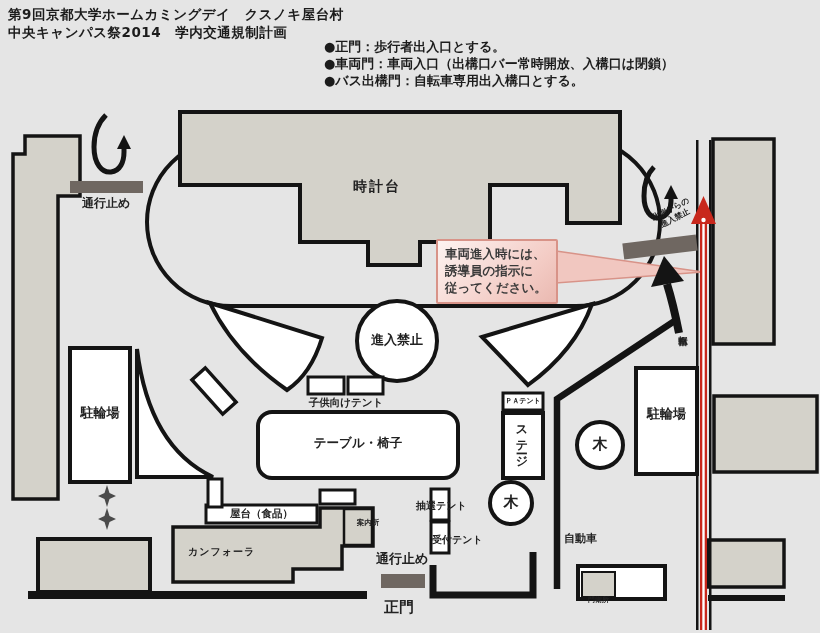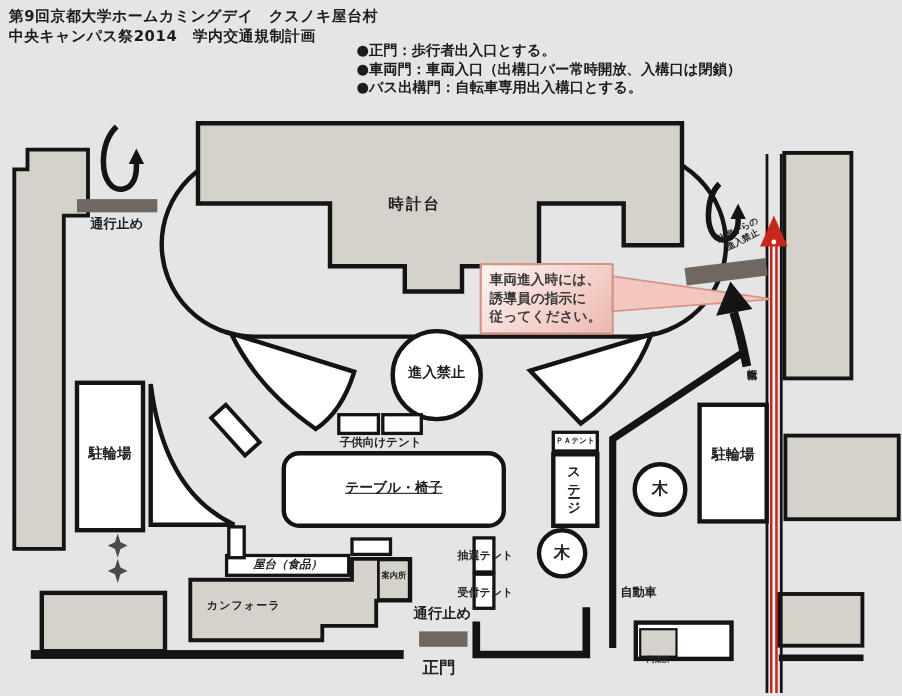--- a/index.html
+++ b/index.html
@@ -116,31 +116,31 @@
     </g>
     <g transform="translate(107,519)">
       <path d="M0,-11 L2.5,-3 L9,0 L2.5,3 L0,11 L-2.5,3 L-9,0 L-2.5,-3 Z" fill="#4a4a4a"></path>
     </g>
   </svg>
 
   <div class="lbl b" style="left:353px;top:178px;font-size:14px;letter-spacing:2px;">時計台</div>
   <div class="lbl b" style="left:82px;top:197px;font-size:12px;">通行止め</div>
   <div class="lbl b" style="left:363px;top:333px;width:68px;text-align:center;font-size:13px;">進入禁止</div>
   <div class="lbl b" style="left:305px;top:396px;width:82px;text-align:center;font-size:10.5px;">子供向けテント</div>
-  <div class="lbl b" style="left:258px;top:436px;width:200px;text-align:center;font-size:12.5px;text-decoration:underline;">テーブル・椅子</div>
+  <div class="lbl b" style="left:258px;top:436px;width:200px;text-align:center;font-size:12.5px;">テーブル・椅子</div>
   <div class="lbl b" style="left:70px;top:406px;width:60px;text-align:center;font-size:13px;">駐輪場</div>
   <div class="lbl b" style="left:636px;top:407px;width:61px;text-align:center;font-size:13px;">駐輪場</div>
   <div class="lbl b" style="left:503px;top:397px;width:40px;text-align:center;font-size:7px;">ＰＡテント</div>
   <div class="lbl b vert" style="left:514px;top:417px;font-size:12px;letter-spacing:1px;">ステージ</div>
   <div class="lbl b" style="left:585px;top:436px;width:30px;text-align:center;font-size:15px;">木</div>
   <div class="lbl b" style="left:496px;top:494px;width:30px;text-align:center;font-size:15px;">木</div>
   <div class="lbl b" style="left:416px;top:500px;font-size:10px;">抽選テント</div>
-  <div class="lbl b" style="left:416px;top:534px;font-size:10px;">受付テント</div>
-  <div class="lbl b" style="left:206px;top:507px;width:111px;text-align:center;font-size:10.5px;font-style:italic;">屋台（食品）</div>
-  <div class="lbl b" style="left:343px;top:519px;width:30px;text-align:center;font-size:7.5px;">案内所</div>
+  <div class="lbl b" style="left:432px;top:534px;font-size:10px;">受付テント</div>
+  <div class="lbl b" style="left:206px;top:507px;width:111px;text-align:center;font-size:10.5px;">屋台（食品）</div>
+  <div class="lbl b" style="left:343px;top:519px;width:30px;text-align:center;font-size:7.5px;padding-left:10px;">案内所</div>
   <div class="lbl b" style="left:188px;top:546px;font-size:10px;letter-spacing:1px;">カンフォーラ</div>
   <div class="lbl b" style="left:376px;top:552px;font-size:13px;">通行止め</div>
   <div class="lbl b" style="left:384px;top:599px;font-size:15px;">正門</div>
   <div class="lbl b" style="left:537px;top:630px;font-size:11px;margin-top:40px;">車両門</div>
   <div class="lbl b" style="left:582px;top:560px;width:33px;text-align:center;font-size:7px;margin-top:36px;">門衛所</div>
   <div class="lbl b" style="left:564px;top:533px;font-size:11px;">自動車</div>
   <div class="lbl b vert" style="left:677px;top:328px;font-size:9.5px;">自転車</div>
   <div class="lbl b" style="left:637px;top:607px;font-size:13.5px;margin-top:28px;">自転車専用</div>
   <div class="rot-note">
     <div>北側からの</div>

